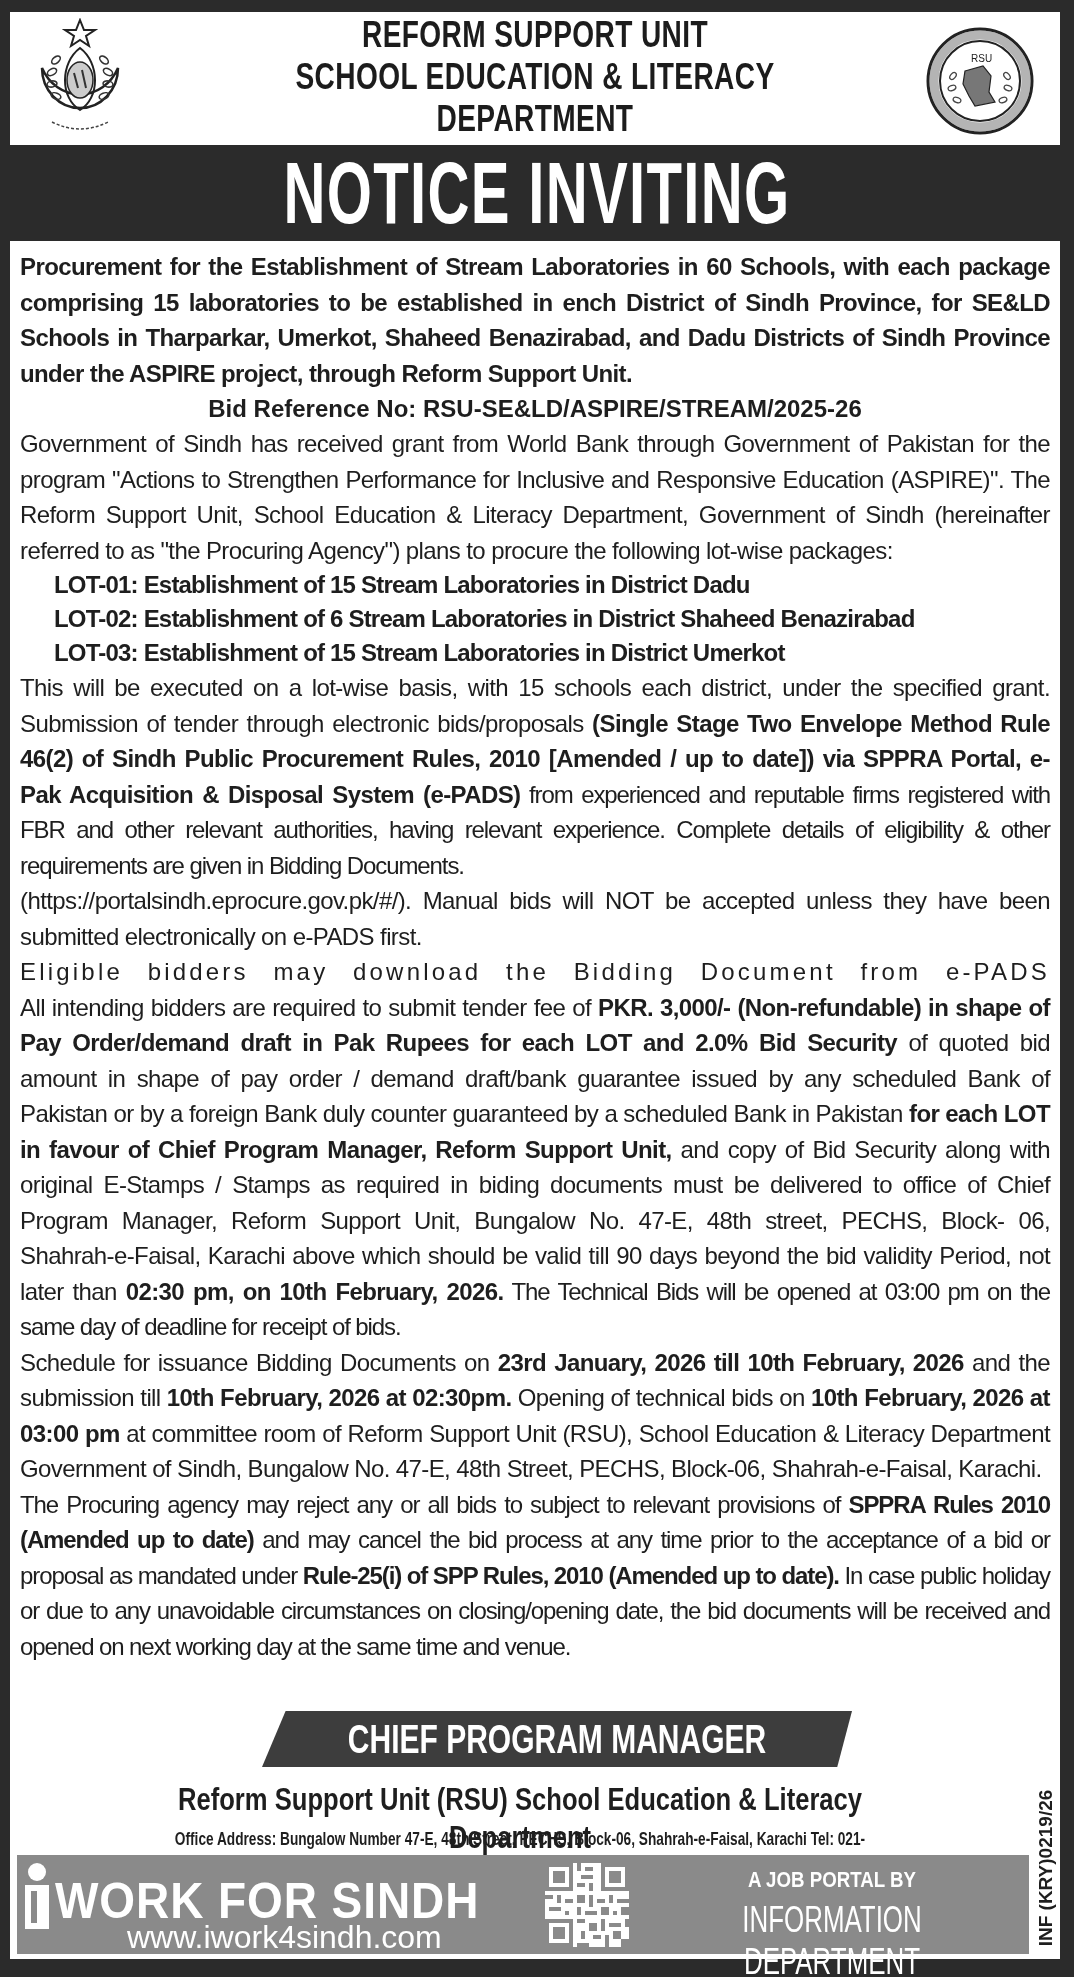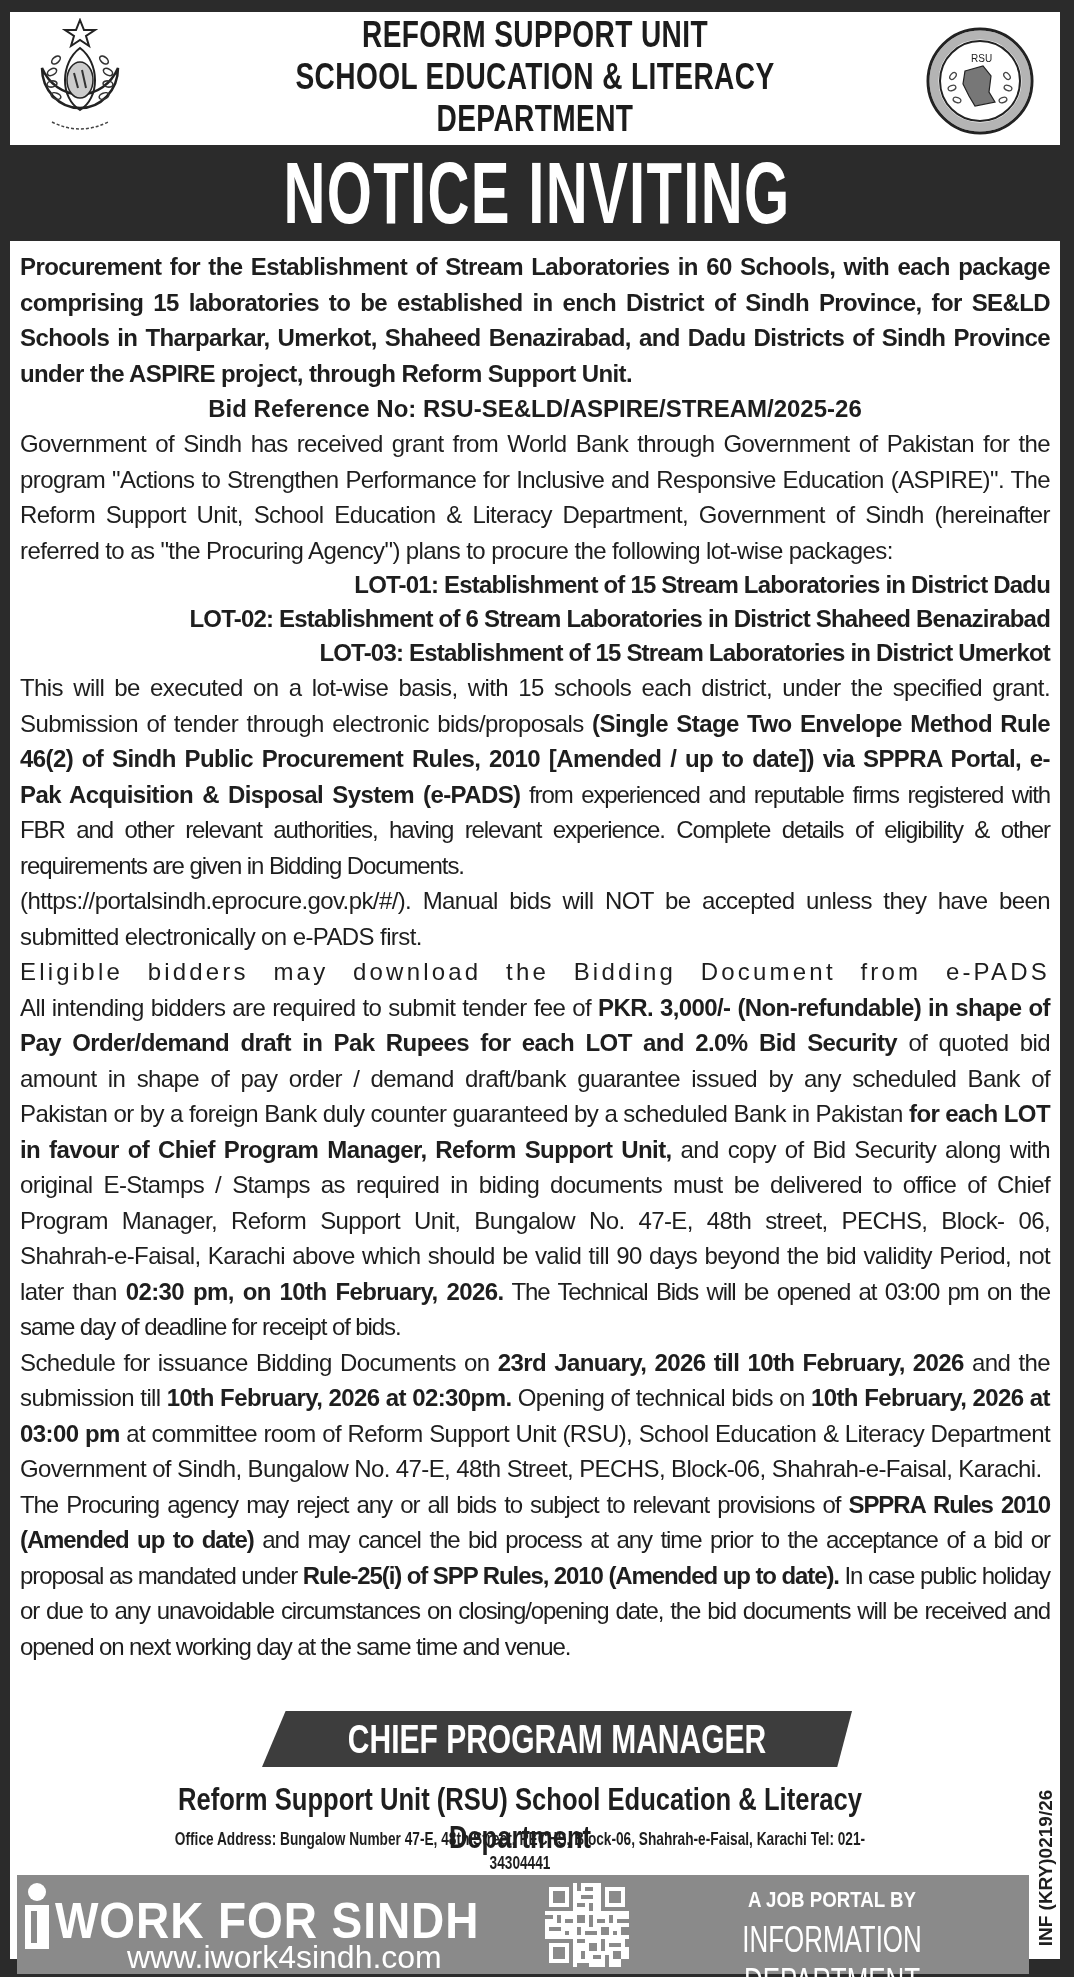--- a/index.html
+++ b/index.html
@@ -29,38 +29,38 @@
     font-size: 88px; line-height: 92px; letter-spacing: 2px;
     transform: scaleX(0.66); transform-origin: center top; }
   
   .body { position: absolute; left: 10px; top: 237px; width: 1030px;
     font-family: "Liberation Sans", sans-serif; color: #1e1e1e; font-size: 24px; }
   .para { text-align: justify; line-height: 35.5px; letter-spacing: -0.6px; }
   .para b { font-weight: bold; }
   .lead { font-weight: bold; }
   .bidref { text-align: center; font-weight: bold; line-height: 35px; }
   .lots { padding-left: 34px; }
-  .lot { font-weight: bold; line-height: 34px; letter-spacing: -0.8px; text-align: right; }
+  .lot { font-weight: bold; line-height: 34px; letter-spacing: -0.8px; }
   .narrow { letter-spacing: -1.1px; }
   .spaced { letter-spacing: 3.2px; text-align: justify; text-align-last: justify; }
   
   .cpm-wrap { position: absolute; left: 252px; top: 1699px; width: 590px; height: 60px; }
   .cpm-bg { position: absolute; left: 0; top: 0; width: 590px; height: 56px; background: #3d3d3d;
     clip-path: polygon(4% 0, 100% 0, 97.5% 100%, 0 100%); }
   .cpm-text { position: absolute; left: 0; top: 6px; width: 590px; text-align: center;
     font-family: "Liberation Sans", sans-serif; font-weight: bold; color: #fff;
     font-size: 40px; line-height: 44px; transform: scaleX(0.75); transform-origin: center top; }
   .rsu-line { position: absolute; left: 0px; top: 1768px; width: 1020px; text-align: center;
     font-family: "Liberation Sans", sans-serif; font-weight: bold; color: #1e1e1e;
     font-size: 32px; line-height: 38px; transform: scaleX(0.8); transform-origin: center top; }
   .addr-line { position: absolute; left: 0px; top: 1815px; width: 1020px; text-align: center;
     font-family: "Liberation Sans", sans-serif; font-weight: bold; color: #1e1e1e;
     font-size: 19px; line-height: 24px; transform: scaleX(0.72); transform-origin: center top; }
   
-  .footer { position: absolute; left: 7px; top: 1843px; width: 1012px; height: 99px; background: #8a8a8a; margin-top: 20px; }
+  .footer { position: absolute; left: 7px; top: 1843px; width: 1012px; height: 99px; background: #8a8a8a; }
   .iw-i { position: absolute; left: 8px; top: 8px; width: 24px; height: 70px; }
   .iw-i .dot { position: absolute; left: 3px; top: 0; width: 18px; height: 18px; border-radius: 50%; background: #fff; }
   .iw-i .stem { position: absolute; left: 0; top: 22px; width: 24px; height: 44px; background: #fff; }
   .iw-i .stem::after { content: ""; position: absolute; left: 6px; top: 6px; width: 6px; height: 32px; background: #8a8a8a; }
   .iw-title { position: absolute; left: 38px; top: 18px; font-family: "Liberation Sans", sans-serif;
     font-weight: bold; color: #fff; font-size: 50px; line-height: 56px; letter-spacing: 1px;
     transform: scaleX(0.92); transform-origin: left top; white-space: nowrap; }
   .iw-url { position: absolute; left: 110px; top: 68px; font-family: "Liberation Sans", sans-serif;
     font-weight: normal; color: #fff; font-size: 32px; line-height: 28px; white-space: nowrap; }
   .qr { position: absolute; left: 528px; top: 8px; width: 84px; height: 84px; background: #fff; }

